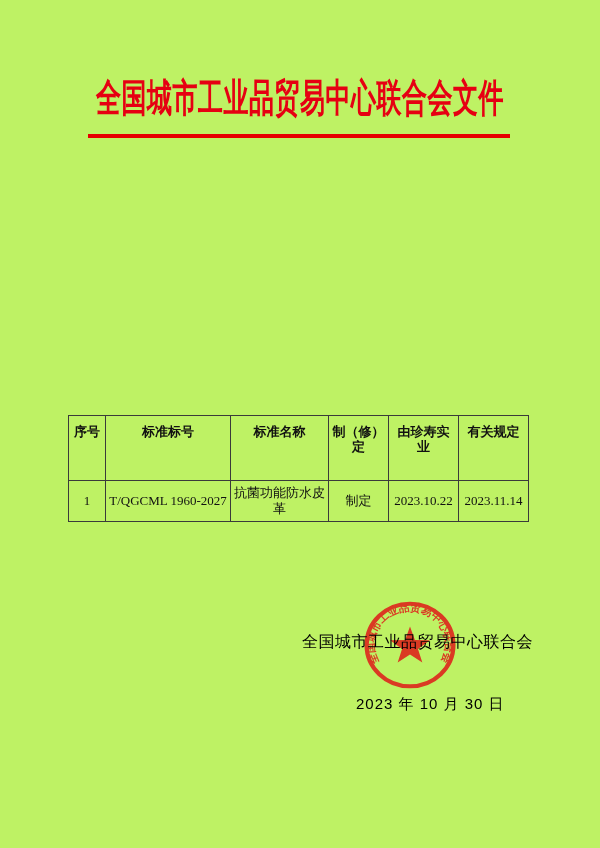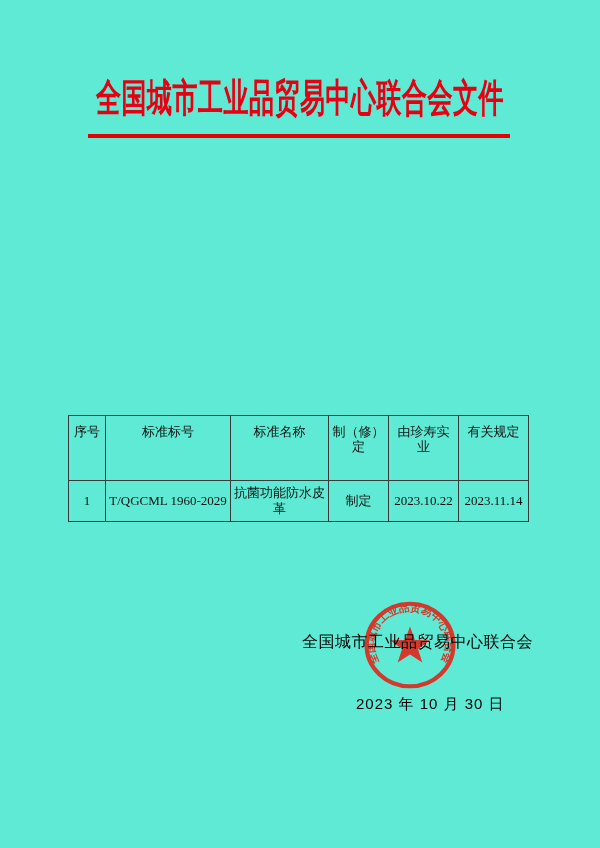--- a/index.html
+++ b/index.html
@@ -7,21 +7,21 @@
     --line-red: #e60000;
     --seal-red: #dd2b1e;
     --text-black: #1a1a1a;
   }
   html, body { margin: 0; padding: 0; background: #ffffff; }
   .page {
     position: relative;
     width: 600px;
     height: 848px;
     margin: 0 auto;
-    background: #5eead4;
+    background: #bef264;
     font-family: "Liberation Sans", sans-serif;
     color: var(--text-black);
     overflow: hidden;
   }
 
   
   .banner-title {
     position: absolute;
     top: 72px;
     left: 0;
@@ -83,21 +83,21 @@
     font-size: 13px;
     color: #111;
   }
   .std-table th, .std-table td {
     border: 1px solid #3a3a3a;
     text-align: center;
     padding: 2px 3px;
     overflow: hidden;
   }
   .std-table th {
-    font-weight: normal;
+    font-weight: bold;
     vertical-align: top;
     padding-top: 8px;
     height: 54px;
     line-height: 15px;
   }
   .std-table td {
     vertical-align: middle;
     height: 36px;
     line-height: 16px;
   }
@@ -169,21 +169,21 @@
         <th>标准标号</th>
         <th>标准名称</th>
         <th>制（修）定</th>
         <th>由珍寿实业</th>
         <th>有关规定</th>
       </tr>
     </thead>
     <tbody>
       <tr>
         <td>1</td>
-        <td>T/QGCML 1960-2029</td>
+        <td>T/QGCML 1960-2027</td>
         <td>抗菌功能防水皮革</td>
         <td>制定</td>
         <td>2023.10.22</td>
         <td>2023.11.14</td>
       </tr>
     </tbody>
   </table>
 
   <svg class="seal" viewBox="0 0 160 160" preserveAspectRatio="none" aria-hidden="true">
     <defs>

